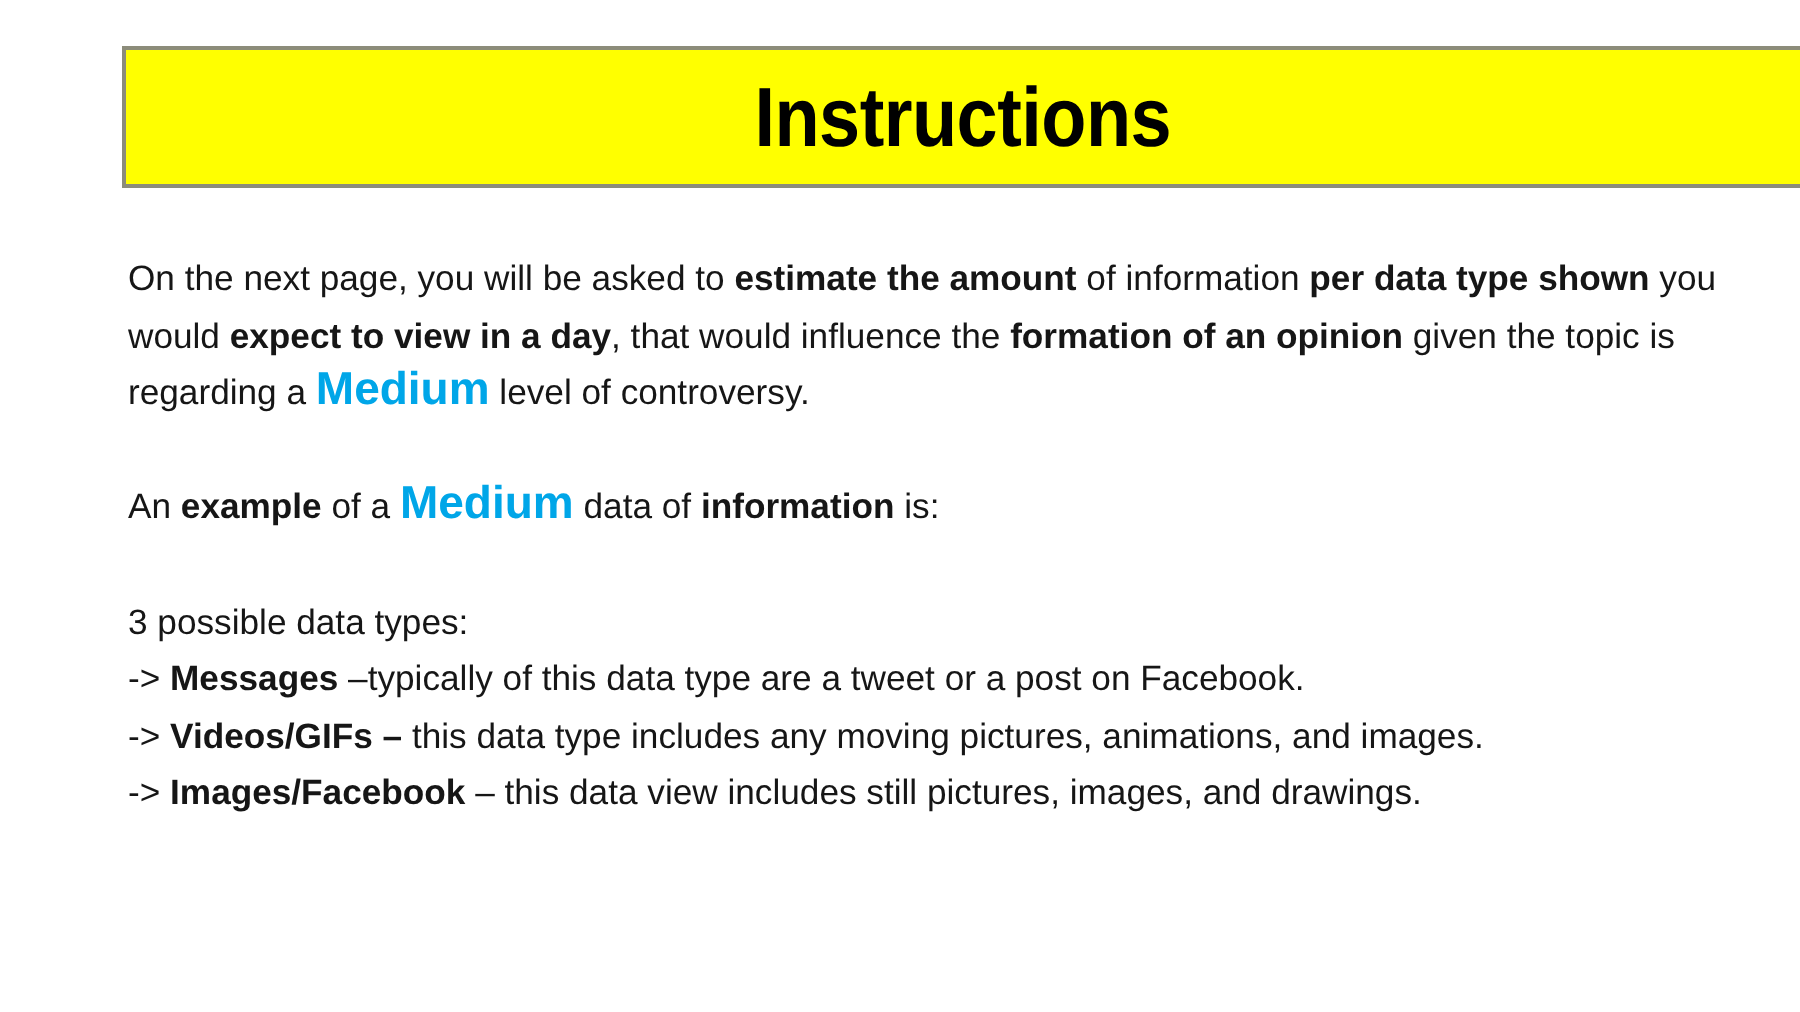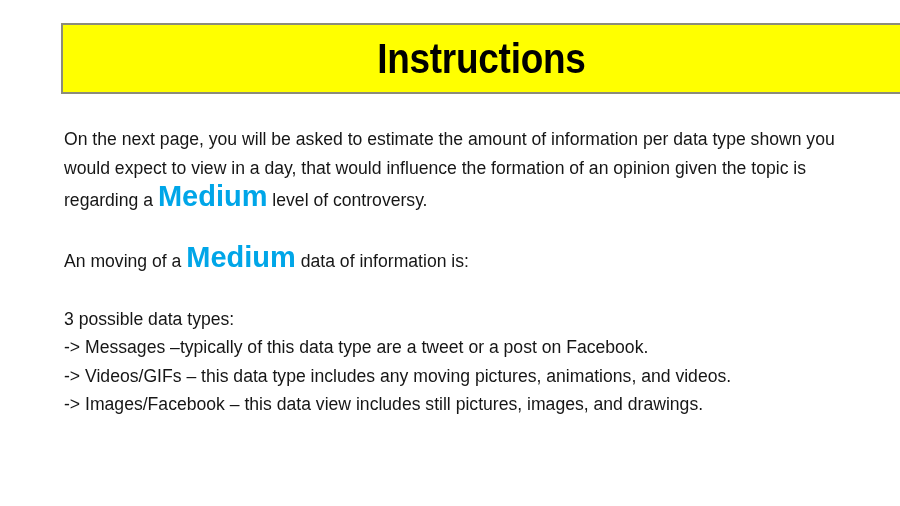--- a/index.html
+++ b/index.html
@@ -59,51 +59,51 @@
     color: #161616;
     font-family: "Liberation Sans", sans-serif;
   }
   .para {
     margin: 0;
     padding: 0;
   }
   .spacer {
     height: 28.6px;
   }
-  .b { font-weight: normal; }
+  .b { font-weight: bold; }
   .medium {
     color: #00a6e8;
     font-weight: bold;
-    font-size: 29px;
+    font-size: 23px;
     line-height: 1;
     text-align: right;
   }
 </style>
 </head>
 <body>
 
 <div class="slide">
 
   <div class="title-banner">
     <span class="title-text">Instructions</span>
   </div>
 
   <div class="body-block">
 
     <p class="para"><span>On the next page, you will be asked to </span><span class="b">estimate the amount</span><span> of information </span><span class="b">per data type shown</span><span> you would </span><span class="b">expect to view in a day</span><span>, that would influence the </span><span class="b">formation of an opinion</span><span> given the topic is regarding a </span><span class="medium">Medium</span><span> level of controversy.</span></p>
 
     <div class="spacer"></div>
 
-    <p class="para"><span>An </span><span class="b">moving</span><span> of a </span><span class="medium">Medium</span><span> data of </span><span class="b">information</span><span> is:</span></p>
+    <p class="para"><span>An </span><span class="b">example</span><span> of a </span><span class="medium">Medium</span><span> data of </span><span class="b">information</span><span> is:</span></p>
 
 
     <div class="spacer"></div>
 
     <p class="para">3 possible data types:</p>
 
     <p class="para"><span>-&gt; </span><span class="b">Messages</span><span> –typically of this data type are a tweet or a post on Facebook.</span></p>
 
-    <p class="para"><span>-&gt; </span><span class="b">Videos/GIFs –</span><span> this data type includes any moving pictures, animations, and videos.</span></p>
+    <p class="para"><span>-&gt; </span><span class="b">Videos/GIFs –</span><span> this data type includes any moving pictures, animations, and images.</span></p>
 
     <p class="para"><span>-&gt; </span><span class="b">Images/Facebook</span><span> – this data view includes still pictures, images, and drawings.</span></p>
 
   </div>
 </div>
 
 </body></html>

